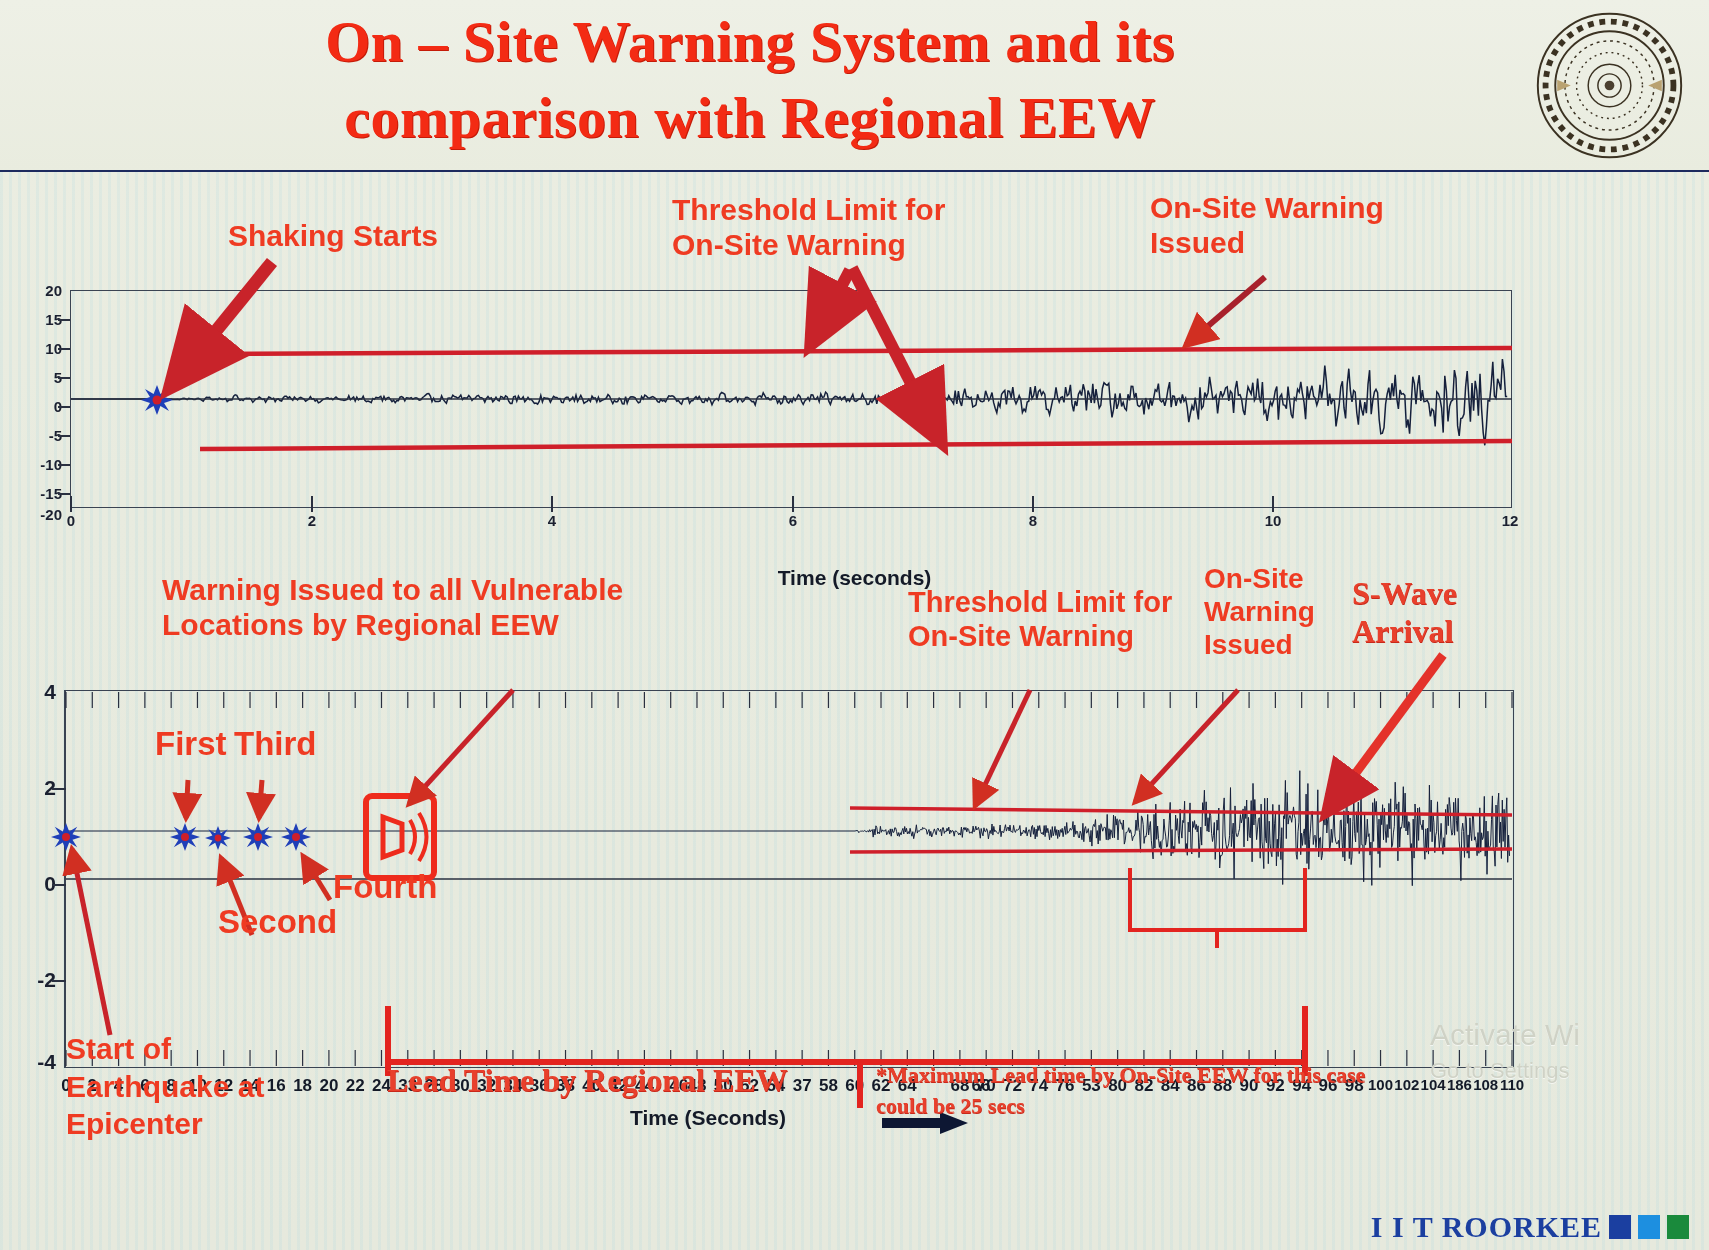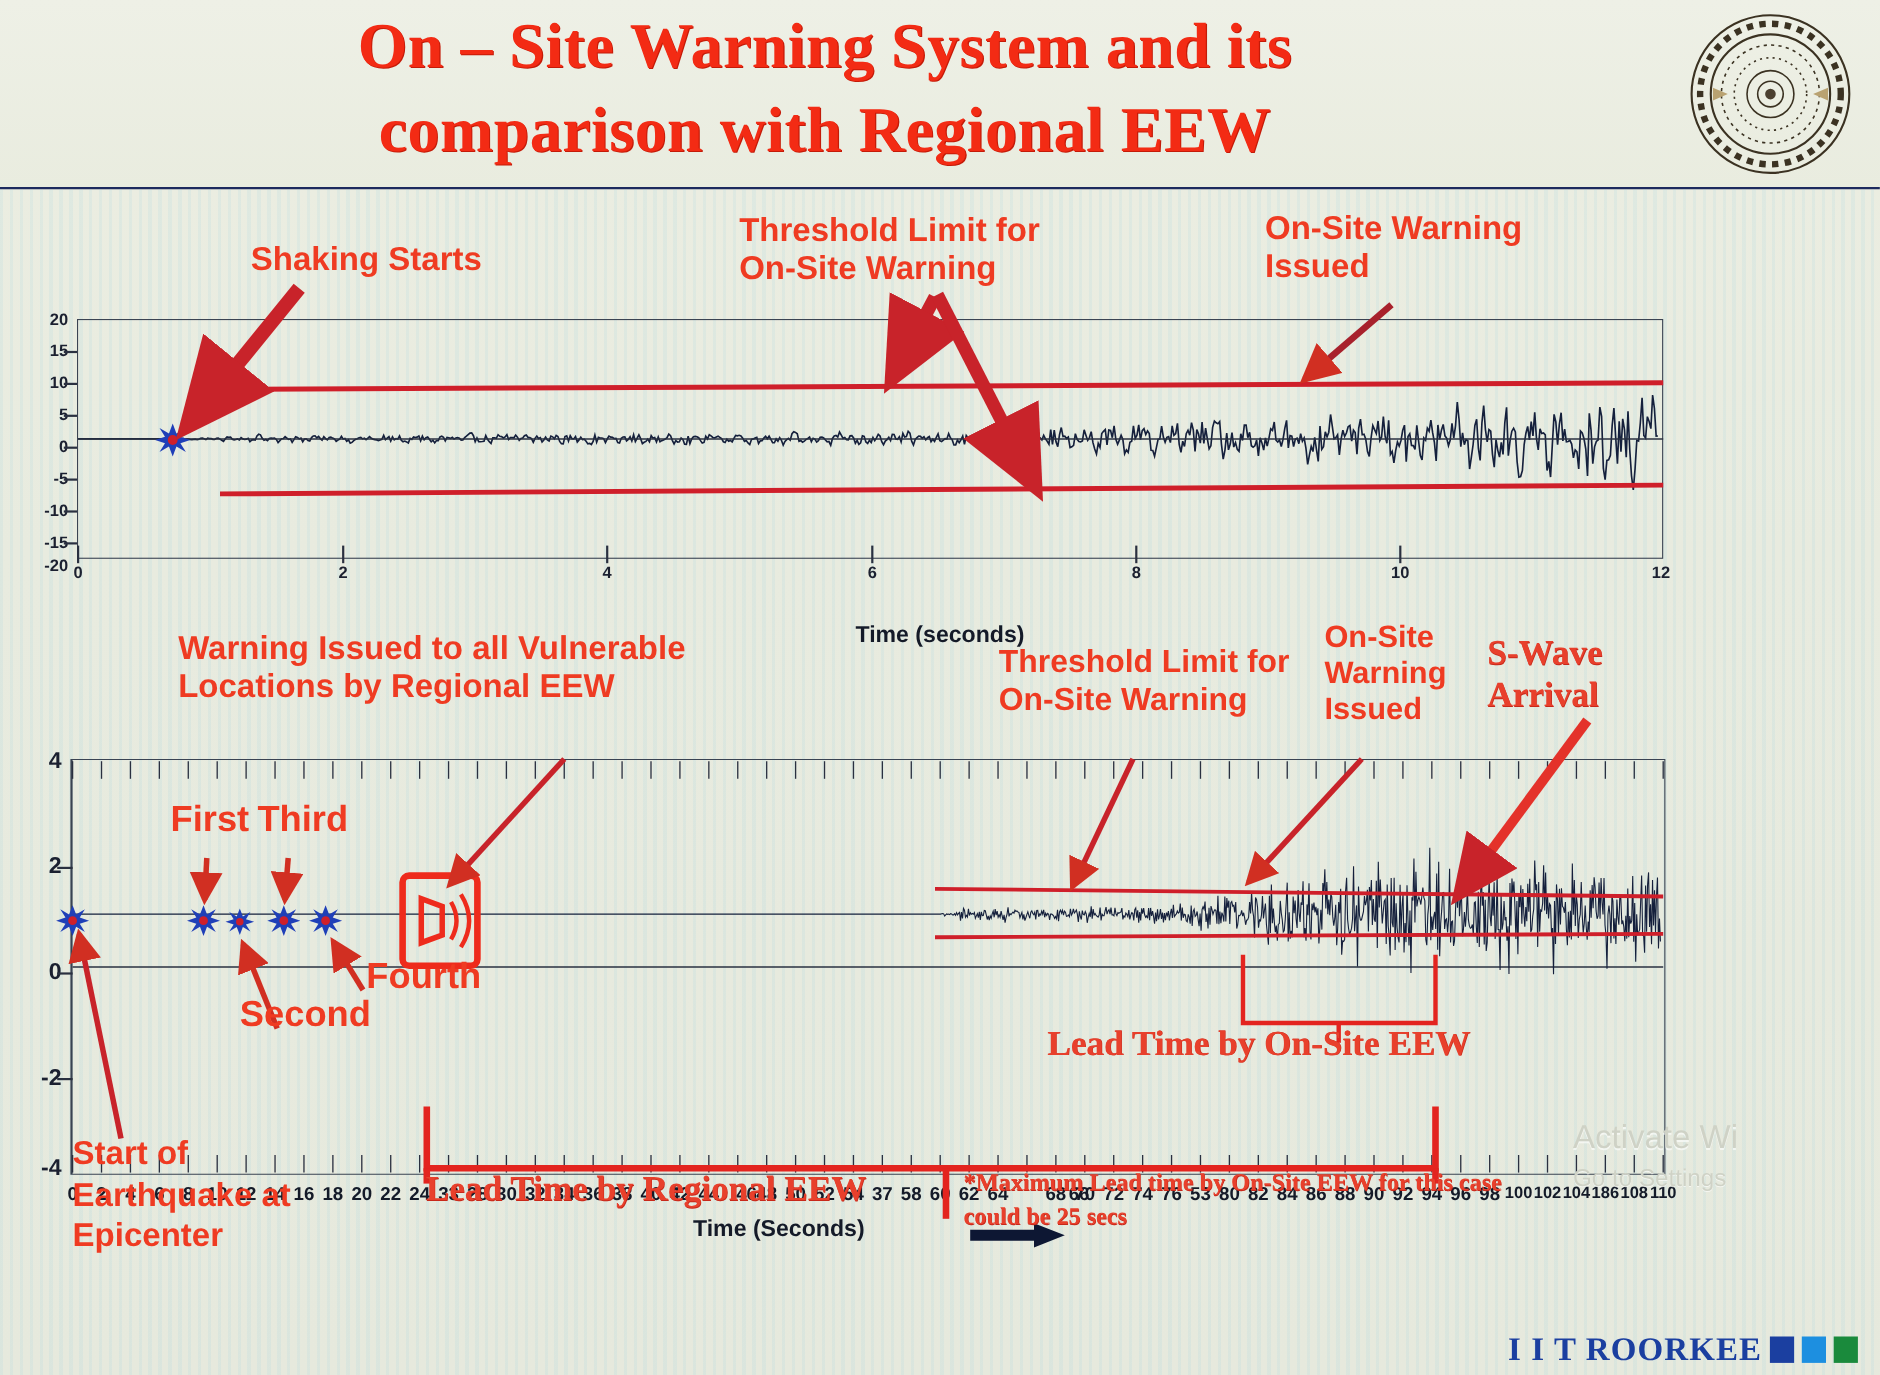--- a/index.html
+++ b/index.html
@@ -488,21 +488,20 @@
 Arrival</div>
 
   <div class="anno" style="left:155px;top:725px;font-size:33px;">First</div>
   <div class="anno" style="left:234px;top:725px;font-size:33px;">Third</div>
   <div class="anno" style="left:218px;top:903px;font-size:33px;">Second</div>
   <div class="anno" style="left:333px;top:868px;font-size:33px;">Fourth</div>
   <div class="anno" style="left:66px;top:1030px;font-size:30px;line-height:1.25;">Start of
 Earthquake at
 Epicenter</div>
 
-  <div class="anno serif" style="left:952px;top:930px;font-size:32px;">Lead Time by On-Site EEW</div>
   <div class="anno serif" style="left:387px;top:1062px;font-size:32px;">Lead Time by Regional EEW</div>
   <div class="anno serif" style="left:876px;top:1060px;font-size:22px;line-height:1.4;">*Maximum Lead time by On-Site EEW for this case
 could be 25 secs</div>
 
   <div class="wm" style="left:1430px;top:1018px;">Activate Wi</div>
   <div class="wm" style="left:1430px;top:1058px;font-size:22px;">Go to Settings</div>
 
   <div class="iit">
     <span>I I T ROORKEE</span>
     <i class="sq" style="background:#1b3fa0"></i>

